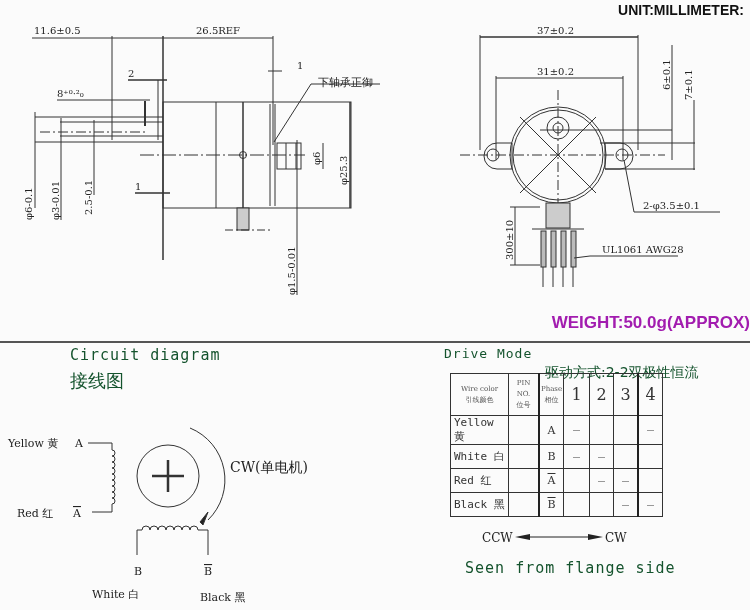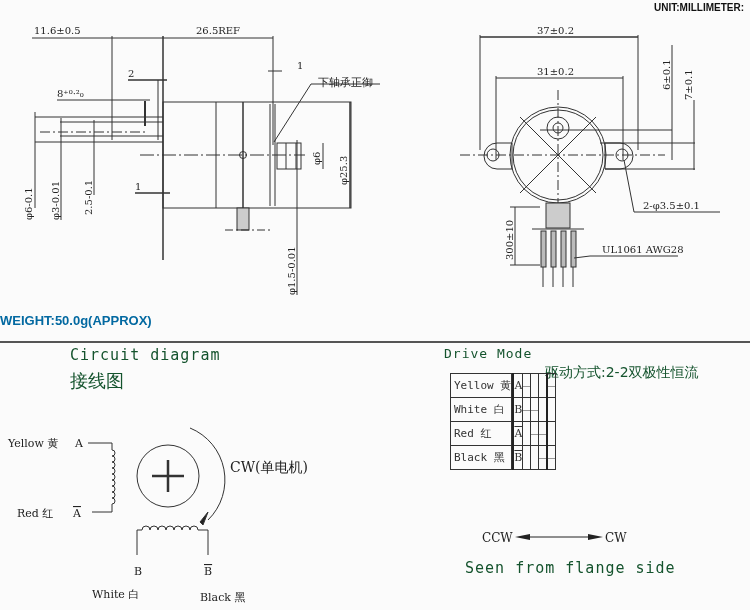--- a/index.html
+++ b/index.html
@@ -2,22 +2,22 @@
 <html><head>
 <meta charset="utf-8">
 <style>
   html, body { margin: 0; padding: 0; }
   body {
     width: 750px; height: 610px; background: #fbfbfb; position: relative; overflow: hidden;
     font-family: "DejaVu Serif", serif; color: #1a1a1a;
   }
   svg.drawing { position: absolute; left: 0; top: 0; }
   svg text { font-family: "DejaVu Serif", serif; fill: #222; }
-  .unit { position: absolute; right: 6px; top: 2px; font-family: "Liberation Sans", sans-serif; font-weight: bold; font-size: 10px; color: #111; }
-  .weight { position: absolute; left: 0; width: 750px; top: 313px; text-align: left; font-family: "Liberation Sans", sans-serif; font-weight: bold; font-size: 13px; color: #0369a1; }
+  .unit { position: absolute; right: 6px; top: 2px; font-family: "Liberation Sans", sans-serif; font-weight: bold; font-size: 14px; color: #111; }
+  .weight { position: absolute; left: 0; width: 750px; top: 313px; text-align: right; font-family: "Liberation Sans", sans-serif; font-weight: bold; font-size: 17px; color: #a21caf; }
   .sep { position: absolute; left: 0; top: 341px; width: 750px; height: 2px; background: #555; }
   .label { position: absolute; white-space: nowrap; font-family: "DejaVu Sans Mono", monospace; color: #14532d; }
   .cd-title { left: 70px; top: 346px; font-size: 15px; letter-spacing: 1px; }
   .cd-cn { left: 70px; top: 369px; font-size: 18px; }
   .dm-title { left: 444px; top: 346px; font-size: 13px; letter-spacing: 1px; text-align: center; }
   .dm-cn { left: 545px; top: 344px; font-size: 14px; font-family: "DejaVu Sans", sans-serif; margin-top: 20px; }
   table.phase { position: absolute; left: 450px; top: 373px; border-collapse: collapse; font-family: "DejaVu Serif", serif; }
   table.phase td { border: 1px solid #333; height: 23px; text-align: center; padding: 0; font-size: 11px; color: #333; }
   table.phase tr.hdr td { height: 41px; }
   table.phase td.hsmall { font-size: 7px; line-height: 11px; color: #555; }
@@ -180,20 +180,29 @@
     <text x="200" y="601">Black 黑</text>
     <text x="230" y="472" font-size="14">CW(单电机)</text>
   </g>
 </svg>
 
 <div class="label dm-title">Drive Mode</div>
 <div class="label dm-cn">驱动方式:2-2双极性恒流</div>
 
 <table class="phase">
   <tbody>
+      <tr class="hdr">
+    <td class="hsmall" style="width:57px"><span>Wire color</span><br><span>引线颜色</span></td>
+    <td class="hsmall" style="width:29px"><span>PIN NO.</span><br><span>位号</span></td>
+    <td class="hsmall thick-l" style="width:23px"><span>Phase</span><br><span>相位</span></td>
+    <td class="num" style="width:25px">1</td>
+    <td class="num" style="width:23px">2</td>
+    <td class="num" style="width:23px">3</td>
+    <td class="num thick-l" style="width:23px">4</td>
+  </tr>
   <tr>
     <td class="wire">Yellow 黄</td>
     <td></td>
     <td class="thick-l">A</td>
     <td><span class="dash"></span></td>
     <td></td>
     <td></td>
     <td class="thick-l"><span class="dash"></span></td>
   </tr>
   <tr>

